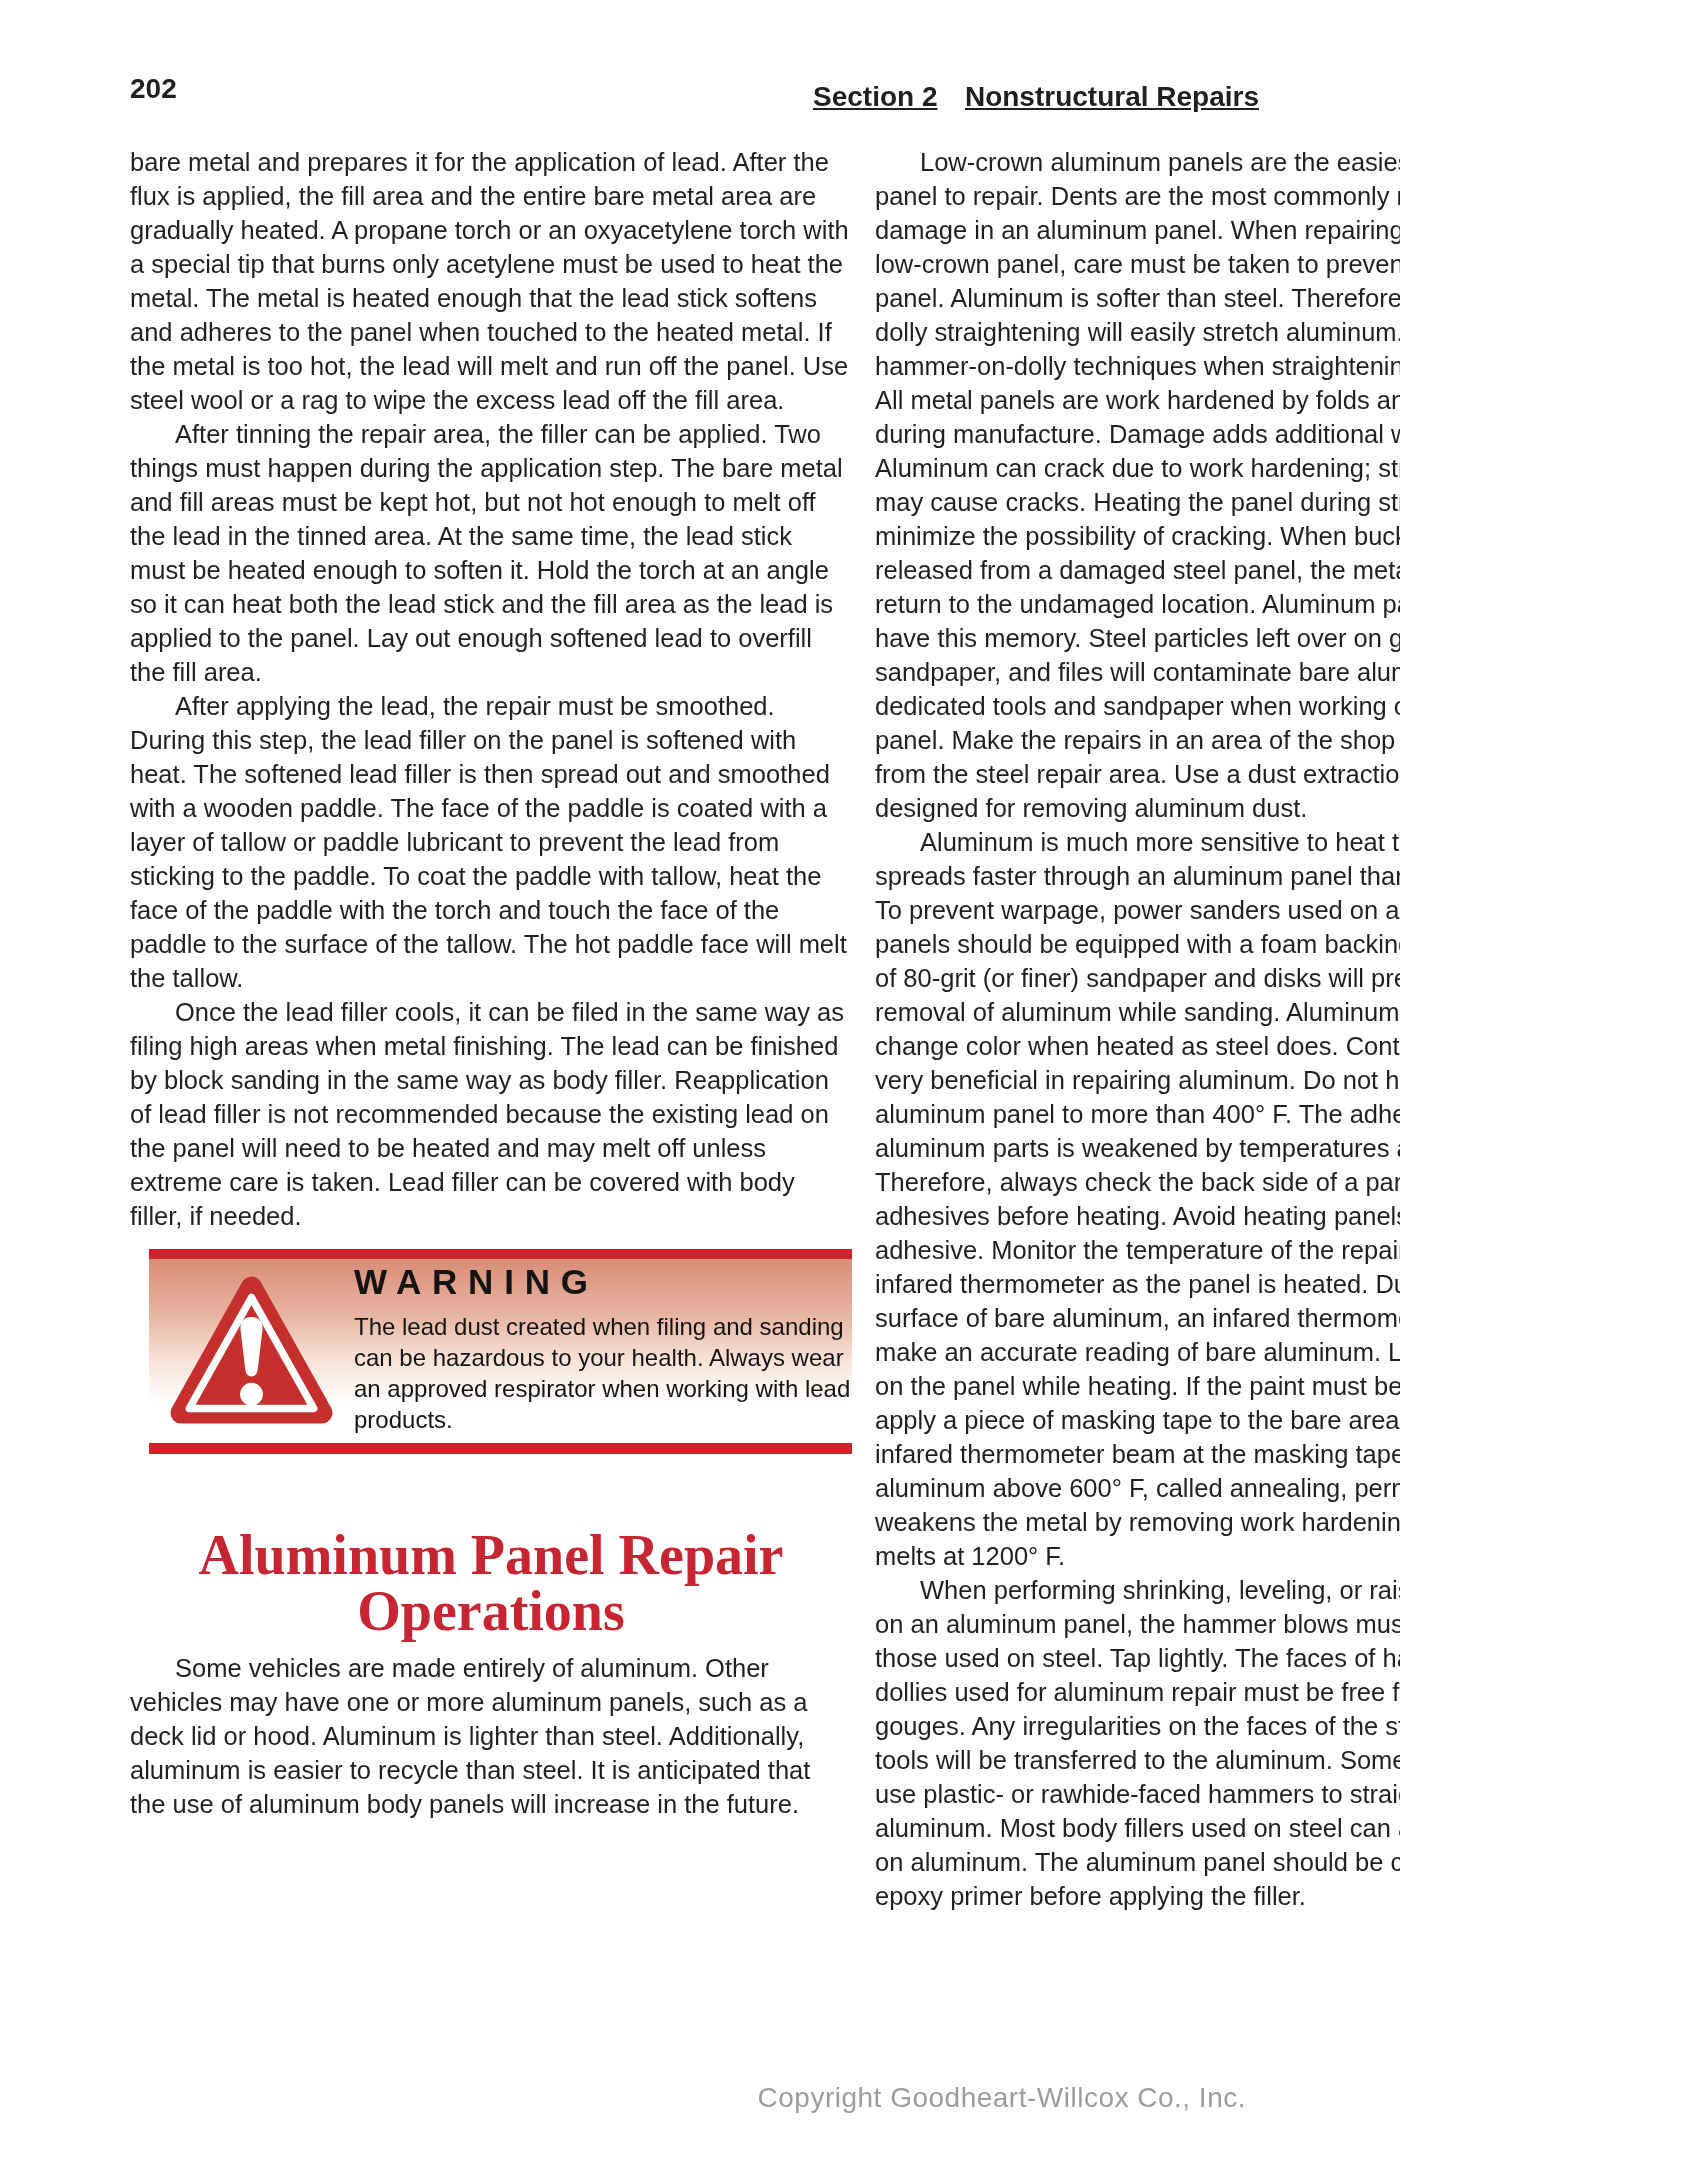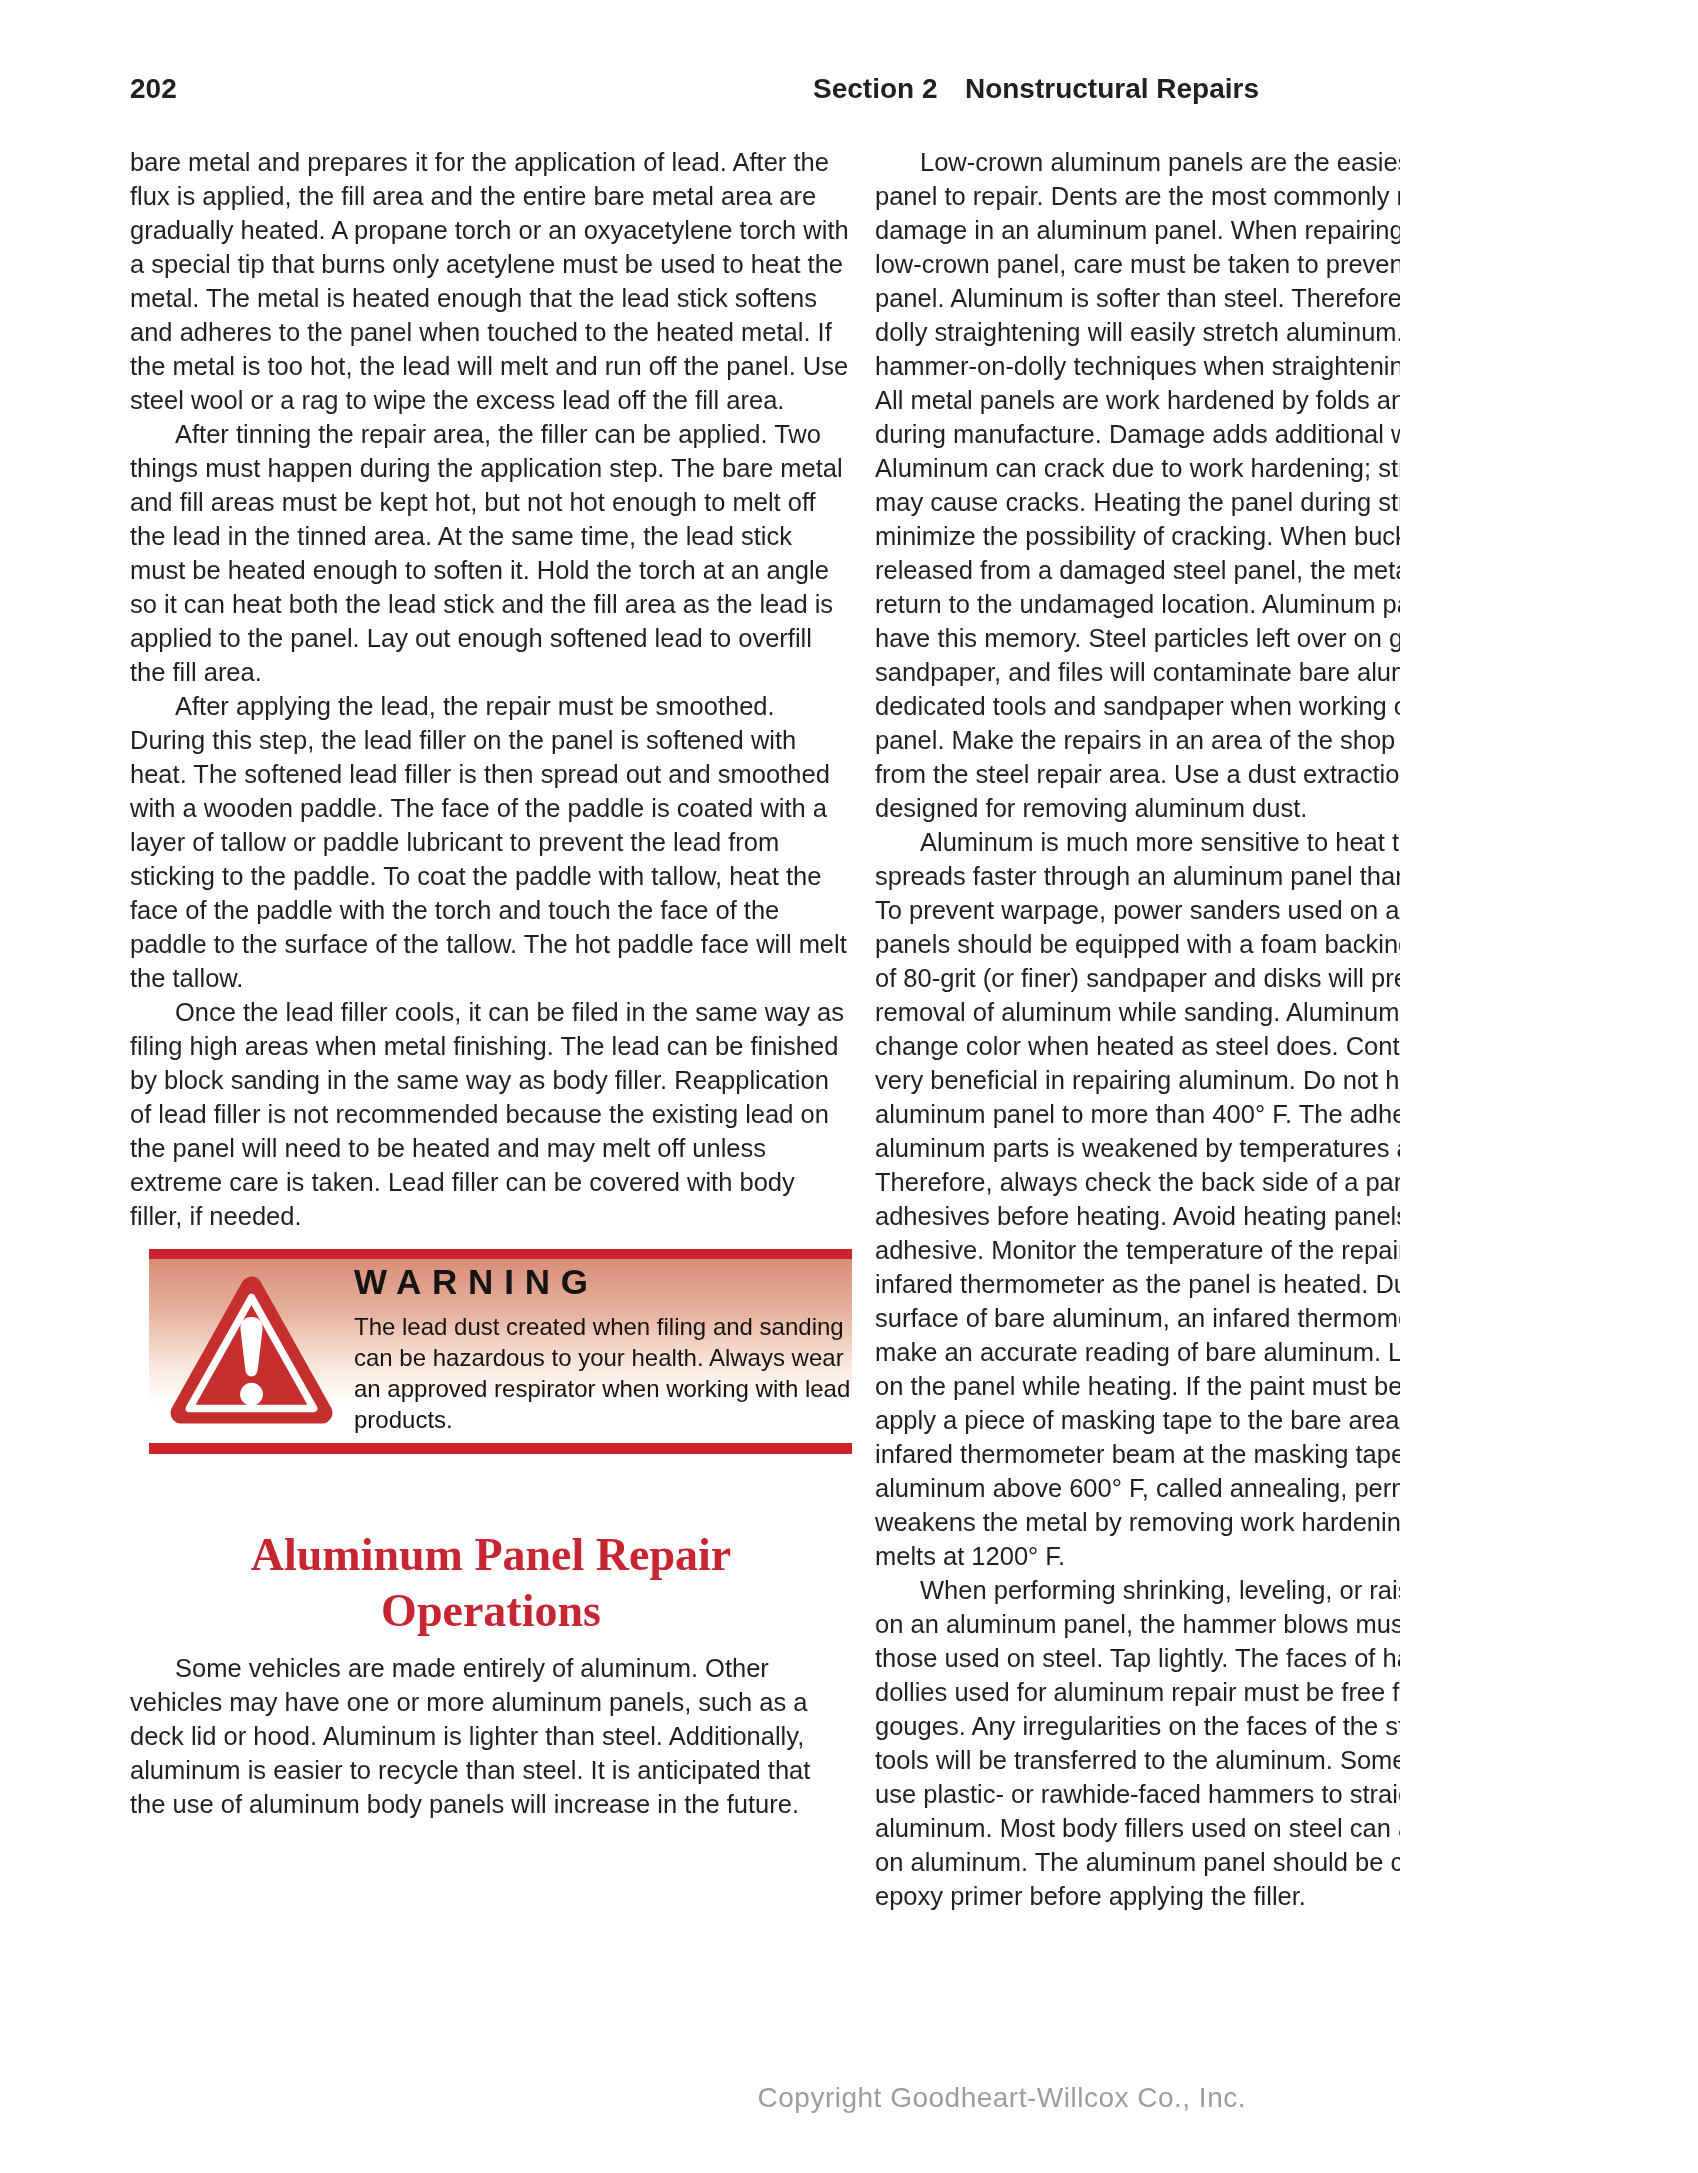--- a/index.html
+++ b/index.html
@@ -17,22 +17,22 @@
     overflow:hidden;
     font-family:"Liberation Sans",sans-serif;
     color:var(--text);
   }
   
   .folio{
     position:absolute;left:130px;top:73px;
     font-size:28px;font-weight:bold;
   }
   .running-head{
-    position:absolute;right:141px;top:73px;
-    font-size:28px;font-weight:bold;white-space:nowrap;
+    position:absolute;right:141px;top:81px;
+    font-size:28px;font-weight:bold;white-space:nowrap;text-decoration:underline;
   }
   .running-head .gap{display:inline-block;width:27.4px;}
   
   .col{
     position:absolute;top:145px;
     font-size:25.5px;line-height:34px;
     text-align:left;
   }
   .col-left{left:130px;width:722px;}
   .col-right{left:875px;width:701px;}
@@ -54,21 +54,21 @@
   }
   .warn-msg{
     font-size:24px;font-weight:normal;line-height:31px;color:#141414;
   }
   
   .section-heading{
     margin-top:73px;
     text-align:center;
     font-family:"Liberation Serif",serif;
     font-weight:bold;
-    font-size:46px;line-height:56px;
+    font-size:56px;line-height:56px;
     color:var(--heading-red);
   }
   .section-heading + p.body-par{margin-top:11.8px;}
   
   .footer{
     position:absolute;right:154px;top:2082px;
     font-size:28px;color:var(--footer-gray);letter-spacing:0.5px;
     white-space:nowrap;
   }
 </style>

